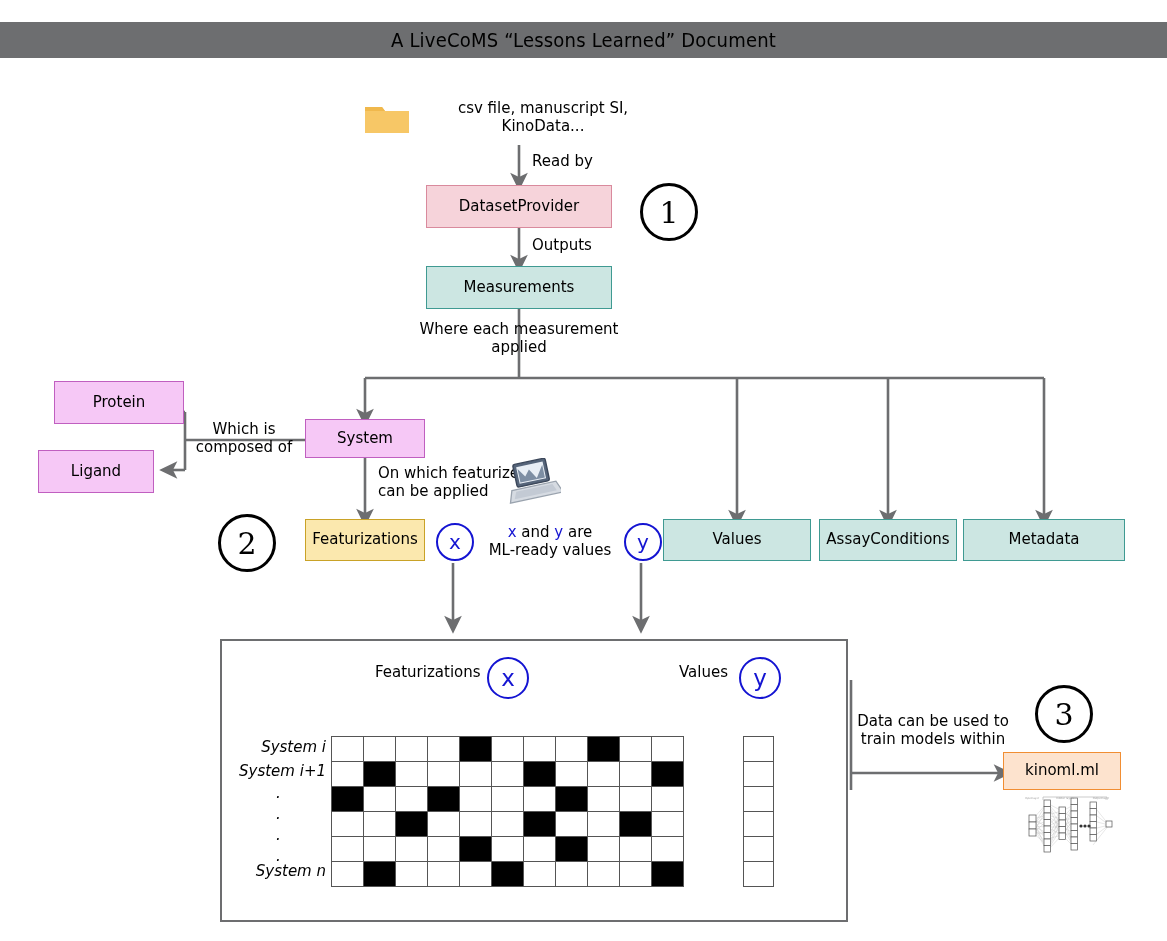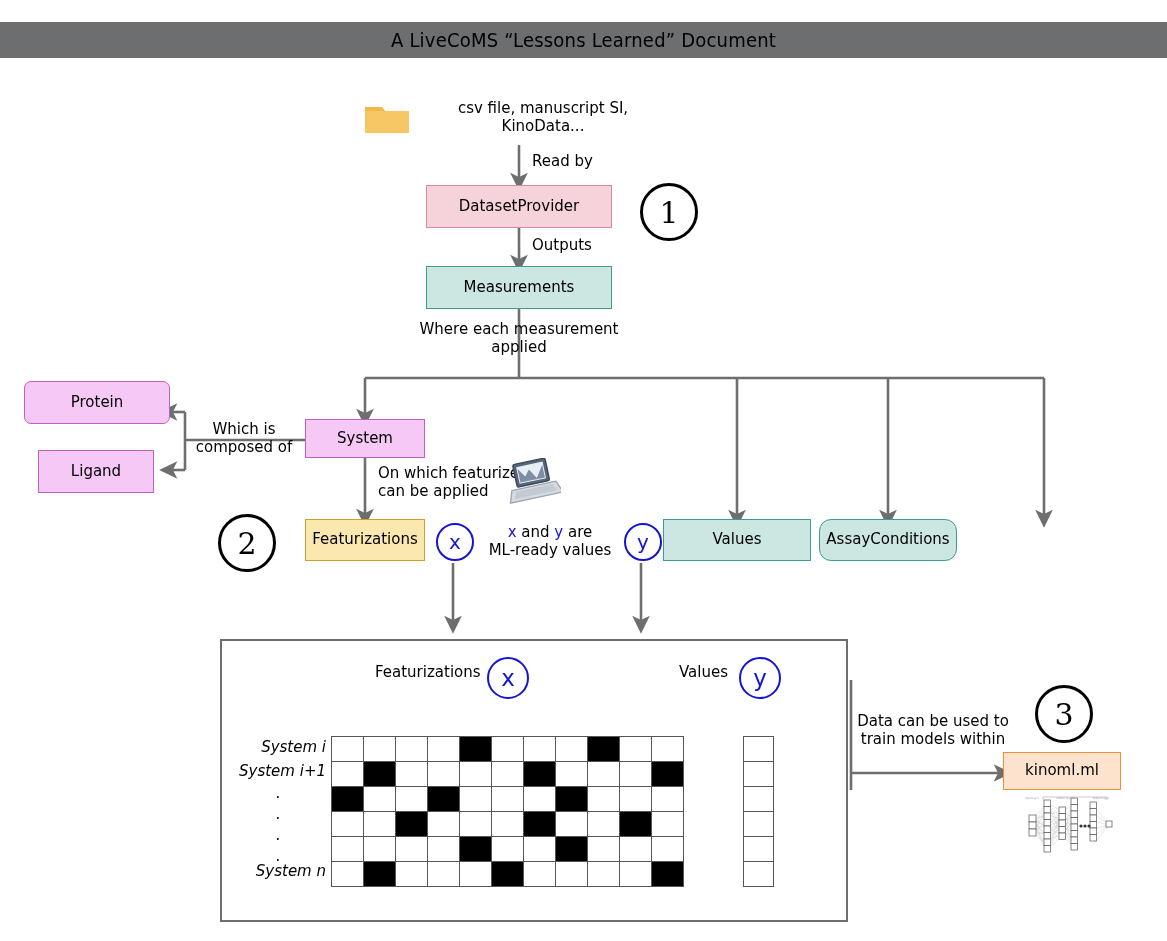--- a/index.html
+++ b/index.html
@@ -259,32 +259,33 @@
 
   <div class="label center" style="left:855px; top:712px; width:156px;">
     <div>Data can be used to</div>
     <div>train models within</div>
   </div>
 
   <div class="node pink" style="left:426px; top:185px; width:186px; height:43px;">DatasetProvider</div>
 
   <div class="node teal" style="left:426px; top:266px; width:186px; height:43px;">Measurements</div>
 
-  <div class="node violet" style="left:24px; top:381px; width:146px; height:43px;border-radius:7px;">Protein</div>
+  <div class="node violet" style="left:54px; top:381px; width:130px; height:43px;">Protein</div>
 
   <div class="node violet" style="left:38px; top:450px; width:116px; height:43px;">Ligand</div>
 
   <div class="node violet" style="left:305px; top:419px; width:120px; height:39px;">System</div>
 
   <div class="node yellow" style="left:305px; top:519px; width:120px; height:42px;">Featurizations</div>
 
   <div class="node teal" style="left:663px; top:519px; width:148px; height:42px;">Values</div>
 
-  <div class="node teal" style="left:819px; top:519px; width:138px; height:42px;border-radius:12px;">AssayConditions</div>
-
+  <div class="node teal" style="left:819px; top:519px; width:138px; height:42px;">AssayConditions</div>
+
+  <div class="node teal" style="left:963px; top:519px; width:162px; height:42px;">Metadata</div>
 
   <div class="node orange" style="left:1003px; top:752px; width:118px; height:38px;">kinoml.ml</div>
 
   <svg class="laptop-icon" style="left:505px; top:458px;" width="56" height="52" viewBox="0 0 56 52">
     <g transform="rotate(-12 28 26)">
       <rect x="12" y="3" width="33" height="23" rx="2" fill="#56657a" stroke="#3b475a" stroke-width="1.4"></rect>
       <rect x="15" y="6" width="27" height="17" fill="#e8eef5"></rect>
       <path d="M16,8 L22,17 L27,11 L33,21 L41,9 L41,22 L16,22 Z" fill="#7d8ea3"></path>
       <path d="M6,28 L51,28 L56,40 L2,40 Z" fill="#d6dbe2" stroke="#9aa3ae" stroke-width="1.3"></path>
       <path d="M10,30 L47,30 L50,37 L7,37 Z" fill="#c3cad4"></path>

